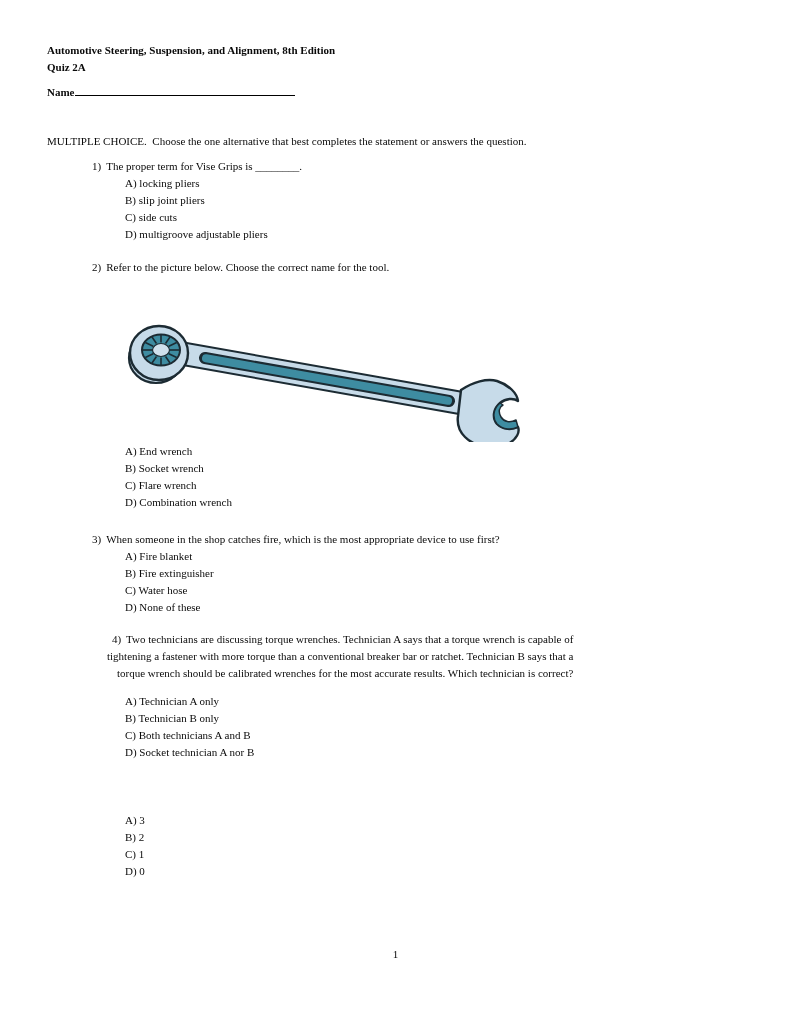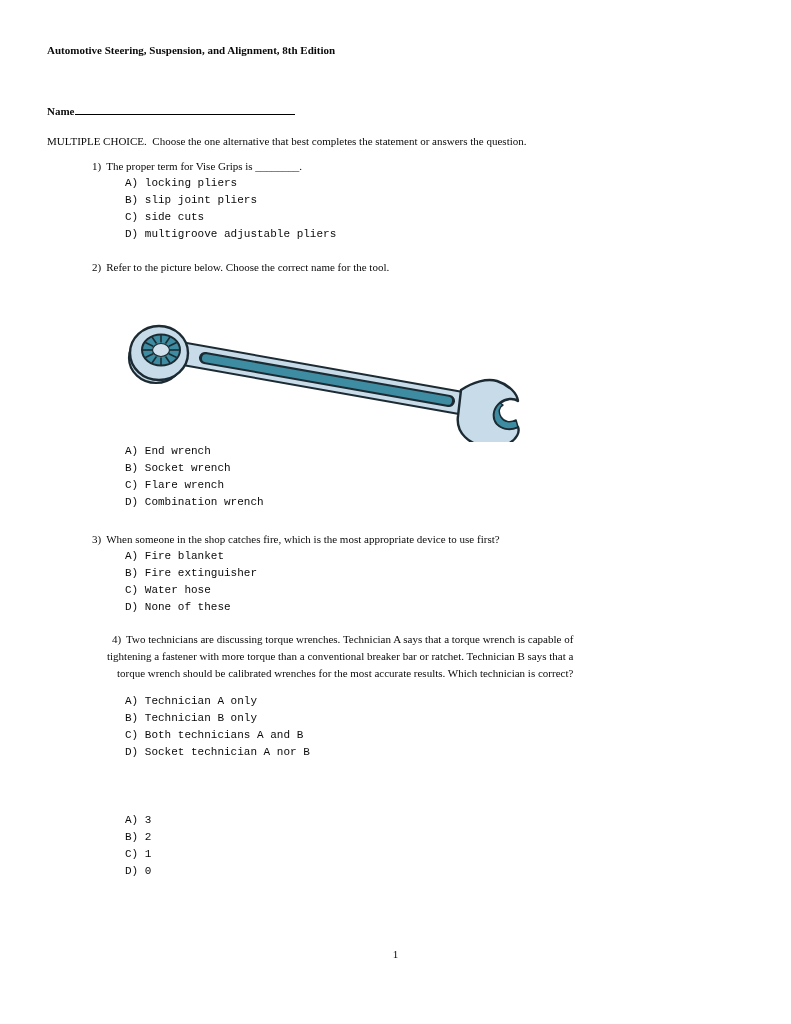--- a/index.html
+++ b/index.html
@@ -9,39 +9,39 @@
     height: 1024px;
     background: #ffffff;
     font-family: "Liberation Serif", serif;
     color: #0a0a0a;
     font-size: 11px;
     line-height: 17px;
     overflow: hidden;
   }
   .nowrap { white-space: nowrap; }
   .header-block { position: absolute; left: 47px; top: 42px; font-weight: bold; }
-  .name-row { position: absolute; left: 47px; top: 100px; }
+  .name-row { position: absolute; left: 47px; top: 81px; }
   .name-label { font-weight: bold; }
   .name-underline {
     display: inline-block;
     width: 220px;
     height: 14px;
     border-bottom: 1.4px solid #000;
     vertical-align: baseline;
   }
   .instructions {
     position: absolute; left: 47px; top: 133px;
     font-weight: normal;
     white-space: pre-wrap;
   }
   .question { position: absolute; left: 92px; text-align: right; }
   .q-line { white-space: nowrap; }
   .q-num { margin-right: 5px; }
   .q-cont { margin-left: 15px; }
-  .options { position: absolute; left: 125px; font-family: Liberation Mono, monospace; }
+  .options { position: absolute; left: 125px; }
   .option { white-space: nowrap; }
   .figure-wrap { position: absolute; left: 127px; top: 320px; width: 400px; height: 122px; }
   .footer { position: absolute; left: 0; top: 946px; width: 100%; text-align: center; }
   #q1 { top: 158px; }
   #q2 { top: 259px; }
   #q2opts { top: 443px; }
   #q3 { top: 531px; }
   #q3opts { top: 548px; }
   #q4 { top: 631px; }
   #q4opts { top: 693px; }
@@ -49,20 +49,21 @@
   #q5opts { top: 812px; }
   #q1opts { top: 175px; }
 </style>
 </head>
 <body>
 
 <div class="page">
 
   <div class="header-block">
     <div class="nowrap">Automotive Steering, Suspension, and Alignment, 8th Edition</div>
+    <div class="nowrap">Quiz 2A</div>
   </div>
 
   <div class="name-row">
     <span class="name-label">Name</span><span class="name-underline"></span>
   </div>
 
   <div class="instructions nowrap">MULTIPLE CHOICE.  Choose the one alternative that best completes the statement or answers the question.</div>
 
   <div class="question" id="q1">
     <div class="q-line"><span class="q-num">1)</span><span>The proper term for Vise Grips is ________.</span></div>

